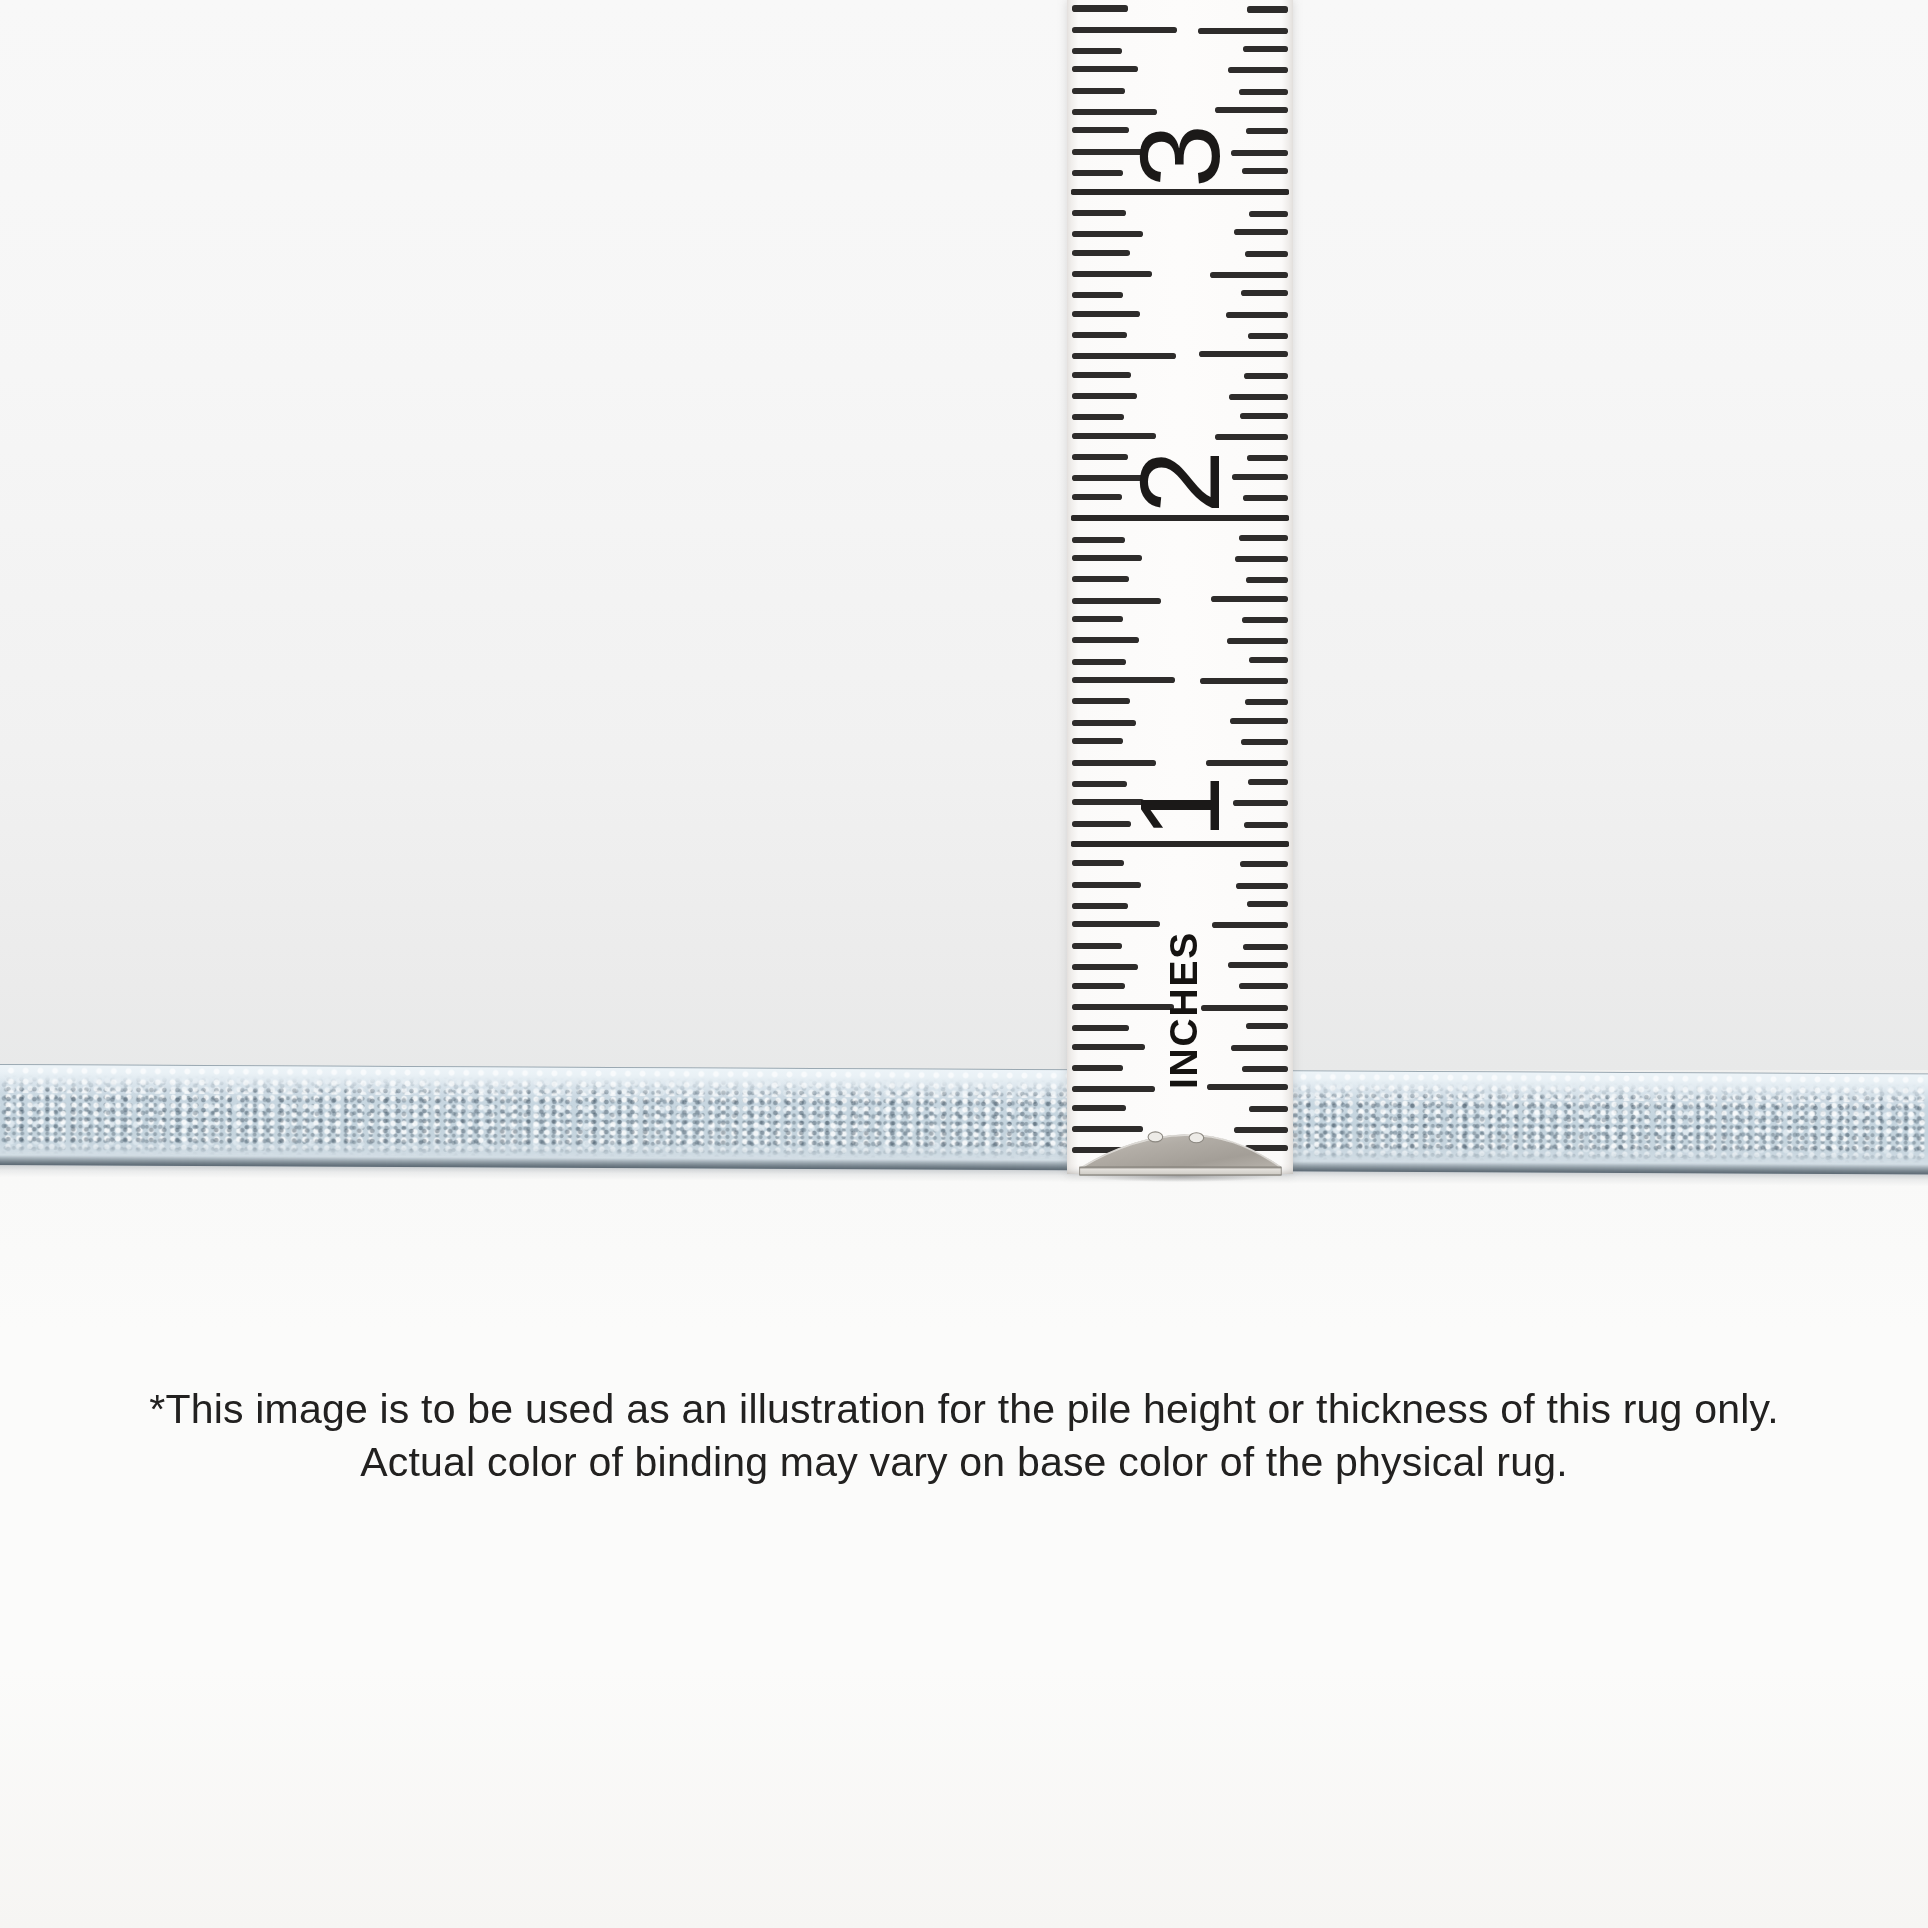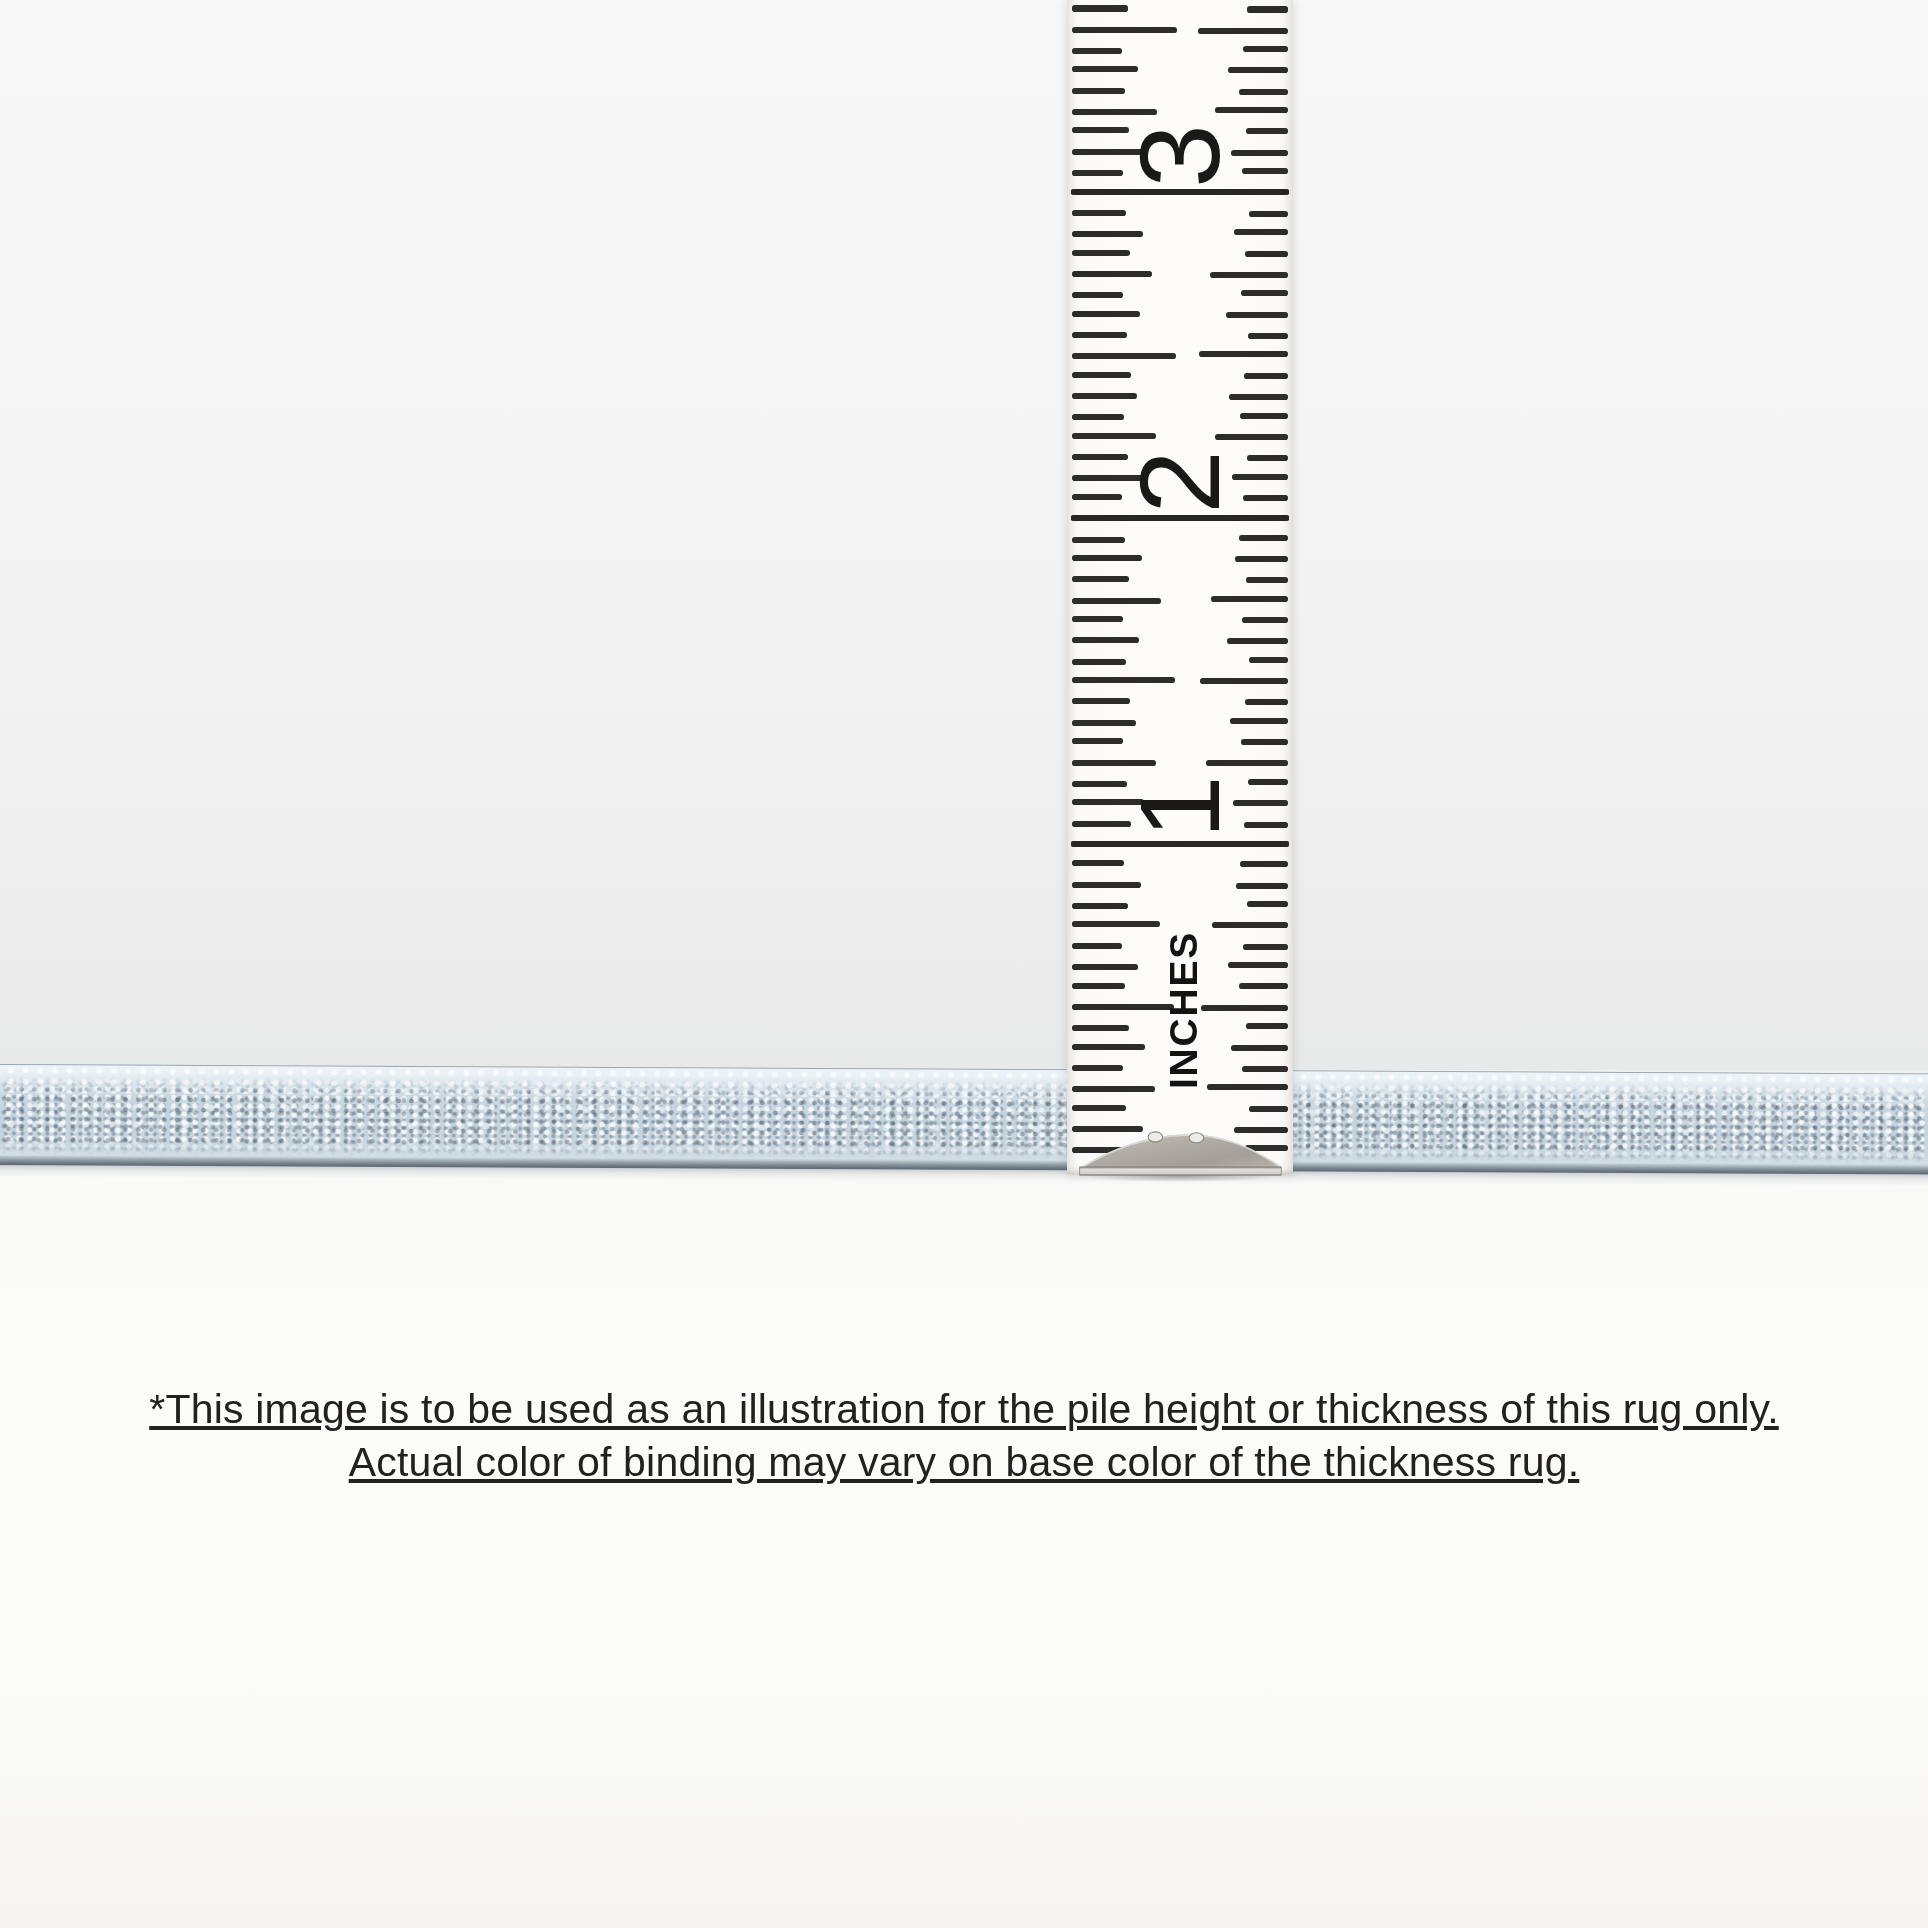--- a/index.html
+++ b/index.html
@@ -75,21 +75,21 @@
     transform:translate(-50%,-50%) rotate(-90deg);white-space:nowrap;
   }
   .cap-svg{position:absolute;left:0;bottom:-2.8px;width:226px;height:62px;}
   .cap-shadow{
     position:absolute;left:14.7px;right:14.7px;bottom:-8.3px;height:11px;z-index:-0;
     background:radial-gradient(ellipse at 50% 50%, rgba(70,70,70,0.38) 0%, rgba(70,70,70,0) 70%);
   }
   
   .caption{
     position:absolute;left:0;top:1383px;width:100%;z-index:3;text-align:center;
-    color:#222120;font-size:41px;line-height:53px;letter-spacing:0.2px;text-decoration:underline;
+    color:#222120;font-size:41px;line-height:53px;letter-spacing:0.2px;
   }
   .caption p{margin:0;}
 </style>
 </head>
 <body>
 
 <div class="scene">
 
   <div class="wall"></div>
   <div class="floor"></div>
@@ -240,17 +240,17 @@
       <path d="M14,58 C52,35 90,23 128,22 C166,21 198,33 233,57 L233,60 L14,60 Z" fill="url(#capDome)" stroke="#6f6b64" stroke-width="1.2"></path>
       <path d="M14,58 C52,35 90,23 128,22 C166,21 198,33 233,57" fill="none" stroke="#f1efeb" stroke-width="2" opacity="0.8"></path>
       <rect x="13" y="57" width="221" height="9" fill="url(#capBase)" stroke="#7a766f" stroke-width="0.8"></rect>
       <ellipse cx="96" cy="24" rx="8" ry="5.5" fill="#edebe7" stroke="#8c8881" stroke-width="1.2"></ellipse>
       <ellipse cx="141" cy="25" rx="8" ry="5.5" fill="#edebe7" stroke="#8c8881" stroke-width="1.2"></ellipse>
     </svg>
   </div>
 
   <div class="caption">
     <p>*This image is to be used as an illustration for the pile height or thickness of this rug only.</p>
-    <p>Actual color of binding may vary on base color of the thickness rug.</p>
+    <p>Actual color of binding may vary on base color of the physical rug.</p>
   </div>
 
 </div>
 
 
 </body></html>

